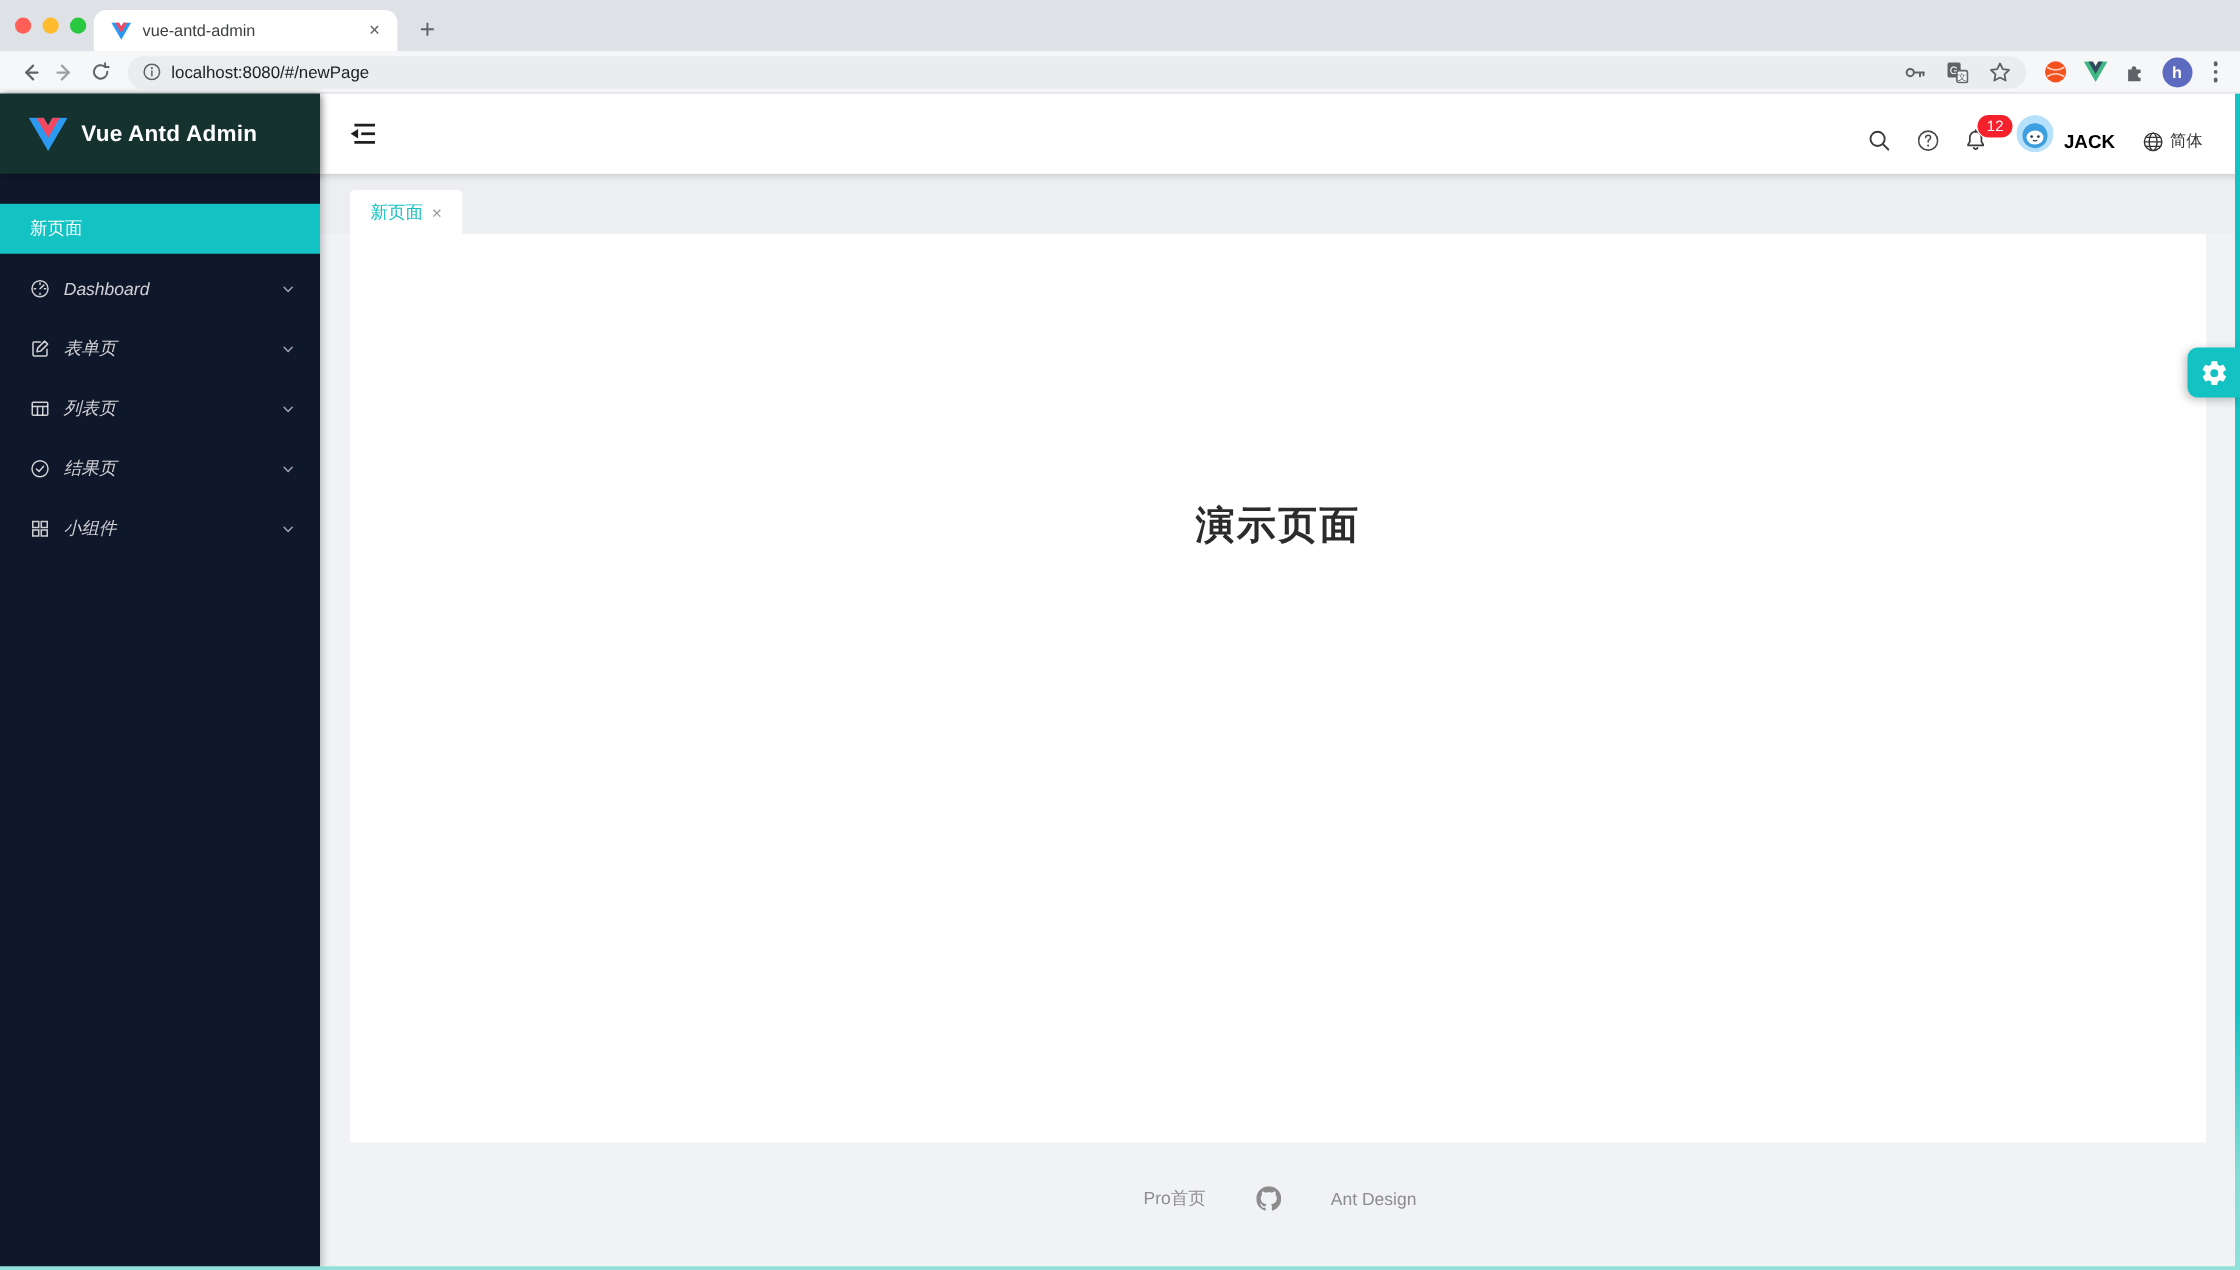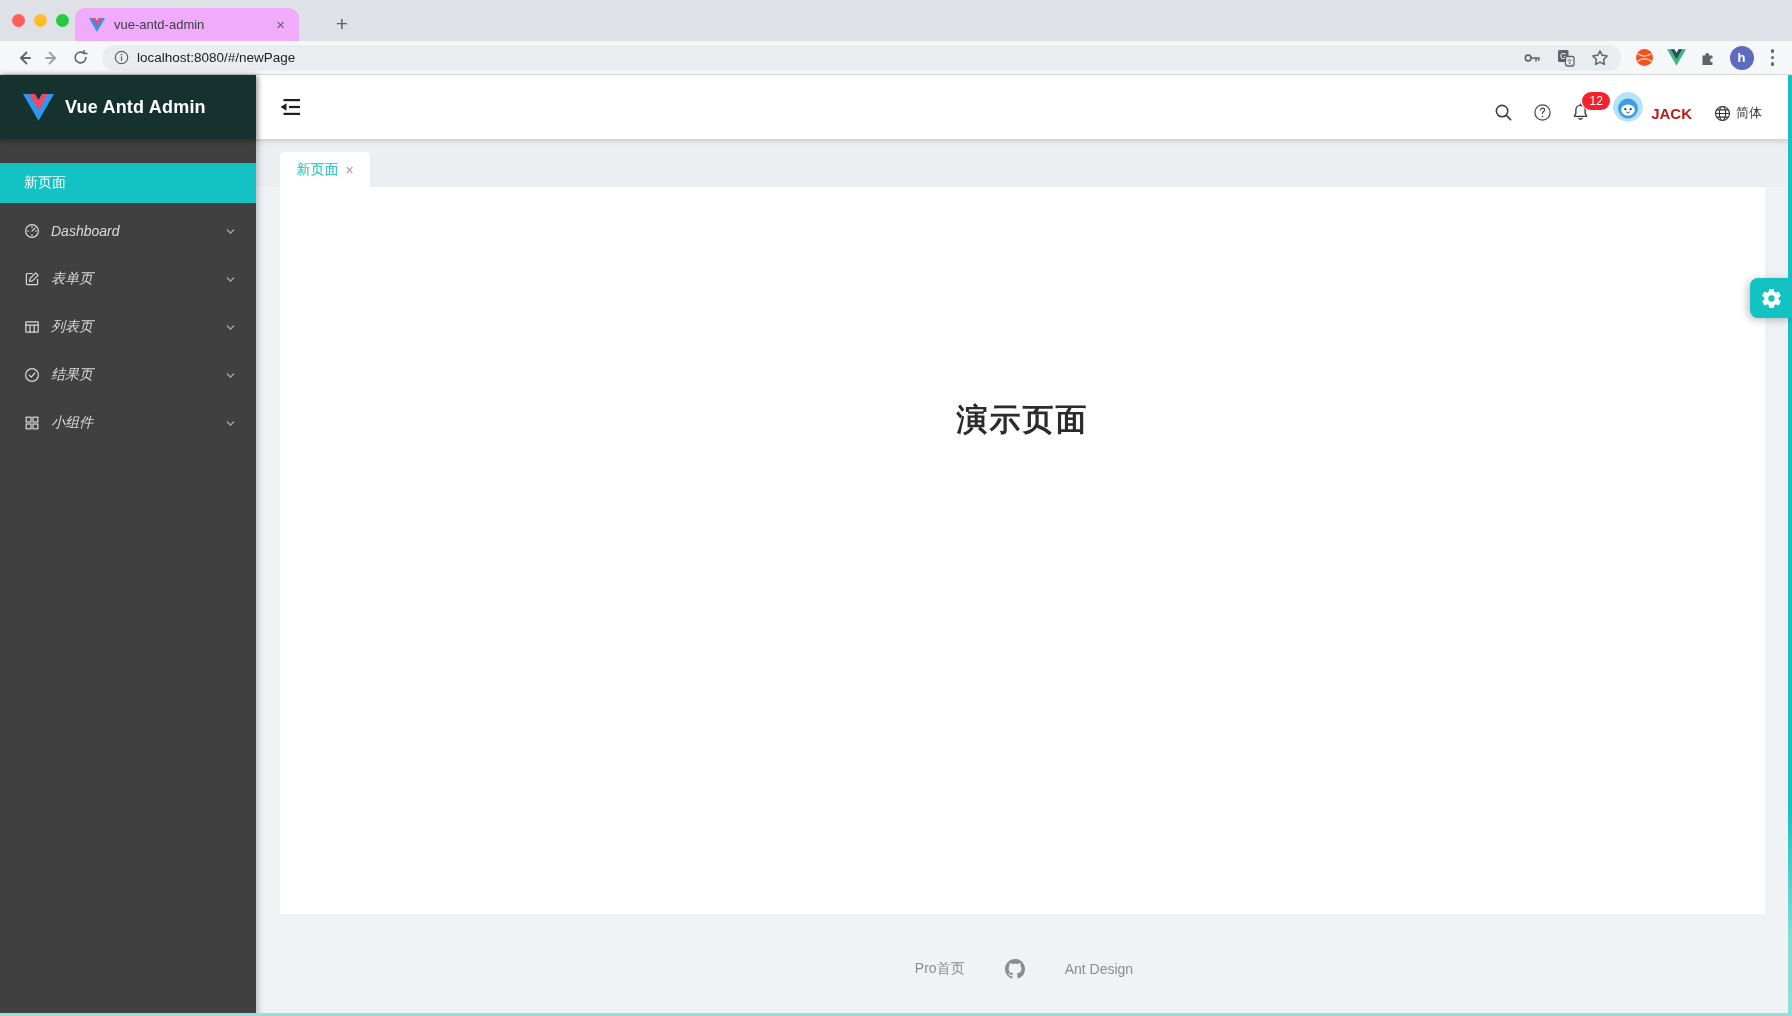--- a/index.html
+++ b/index.html
@@ -7,72 +7,72 @@
   body { font-family:"Liberation Sans","DejaVu Sans",sans-serif; position:relative; background:#fff; }
   svg { display:block; }
 
   
   .tab-strip { height:41px; background:#dee1e6; position:relative; }
   .traffic-lights { position:absolute; left:12px; top:14px; display:flex; gap:9px; }
   .traffic-lights span { width:13px; height:13px; border-radius:50%; display:block; }
   .tl-close { background:#ff5f57; }
   .tl-min { background:#febc2e; }
   .tl-max { background:#28c840; }
-  .browser-tab { position:absolute; left:75px; top:8px; width:224px; height:33px; background:#f0abfc;
+  .browser-tab { position:absolute; left:75px; top:8px; width:243px; height:33px; background:#ffffff;
     border-radius:10px 10px 0 0; display:flex; align-items:center; padding:0 10px 0 14px; }
   .browser-tab .tab-title { font-size:13px; color:#3c4043; margin-left:9px; flex:1; white-space:nowrap; overflow:hidden; }
   .tab-close-x { color:#5f6368; font-size:15px; line-height:1; padding:2px 4px; cursor:default; }
   .new-tab-btn { position:absolute; left:328px; top:10px; width:28px; height:28px; display:flex; align-items:center; justify-content:center; color:#5f6368; font-size:21px; font-weight:400; }
 
   .toolbar { height:34px; background:#f6f7f8; border-bottom:1px solid #d8dadd; display:flex; align-items:center; padding:0 10px; }
   .nav-btn { width:28px; height:28px; display:flex; align-items:center; justify-content:center; }
   .omnibox { flex:1; height:26px; margin:0 14px 0 8px; background:#eaedef; border-radius:13px; display:flex; align-items:center; padding:0 12px; }
   .omnibox .url-text { font-size:13.5px; color:#202124; margin-left:8px; flex:1; }
   .omni-icons { display:flex; align-items:center; gap:16px; }
   .ext-icons { display:flex; align-items:center; gap:13px; margin-right:4px; }
   .profile-chip { width:24px; height:24px; border-radius:50%; background:#5c6bc0; color:#fff; font-size:13px; font-weight:700; display:flex; align-items:center; justify-content:center; }
   .dots { display:flex; flex-direction:column; gap:3px; padding:0 4px; }
   .dots i { width:3.5px; height:3.5px; border-radius:50%; background:#5f6368; }
 
   
   #app { position:absolute; top:75px; left:0; right:0; bottom:0; background:#f0f2f5; }
 
-  .sidebar { position:absolute; left:0; top:0; bottom:0; width:256px; background:#404040; box-shadow:2px 0 6px rgba(0,0,0,.25); z-index:5; }
+  .sidebar { position:absolute; left:0; top:0; bottom:0; width:256px; background:#0f172a; box-shadow:2px 0 6px rgba(0,0,0,.25); z-index:5; }
   .logo { height:64px; background:#16322e; display:flex; align-items:center; padding-left:23px; box-shadow:0 2px 6px rgba(0,0,0,.35); }
   .logo-text { color:#fff; font-size:18px; font-weight:700; margin-left:11px; letter-spacing:.2px; }
   .menu { padding-top:24px; }
   .menu-item { height:40px; display:flex; align-items:center; padding:0 20px 0 24px; color:rgba(255,255,255,.8); font-size:14px; cursor:default; }
   .menu-item + .menu-item { margin-top:8px;font-style:italic; }
   .menu-item.active { background:#13c2c2; color:#fff; font-weight:500; }
   .mi-icon { width:16px; height:16px; margin-right:11px; flex:none; }
   .mi-label { flex:1; }
   .mi-chevron { width:11px; height:11px; opacity:.75; }
 
   .app-header { position:absolute; left:256px; right:0; top:0; height:64px; background:#fff; display:flex; align-items:center; padding:0 30px 0 24px; box-shadow:0 2px 6px rgba(0,0,0,.06); z-index:3; }
   .collapse-btn { width:22px; height:20px; }
   .header-spacer { flex:1; }
   .header-actions { display:flex; align-items:flex-end; }
   .h-icon-btn { width:20px; height:20px; margin-left:19px; display:flex; align-items:center; justify-content:center; }
   .bell-wrap { position:relative; margin-left:19px; width:20px; height:20px; }
   .badge { position:absolute; top:-10px; left:11px; min-width:28px; height:18px; background:#f5222d; border-radius:9px; color:#fff; font-size:12px; display:flex; align-items:center; justify-content:center; padding:0 5px; box-shadow:0 0 0 1px #fff; }
   .avatar { width:30px; height:30px; border-radius:50%; margin-left:22px; overflow:hidden; }
-  .username { font-size:15px; font-weight:700; color:#b91c1c; margin-left:8px; }
+  .username { font-size:15px; font-weight:700; color:#000000; margin-left:8px; }
   .lang { display:flex; align-items:center; margin-left:22px; color:#333; font-size:13px; }
   .lang .globe { width:17px; height:17px; margin-right:5px; }
 
   .main { position:absolute; left:256px; right:0; top:64px; bottom:0; background:#f0f2f5; }
   .tabs-bar { height:48px; background:#eceef1; position:relative; box-shadow:inset 0 7px 7px -6px rgba(0,0,0,.13); }
   .page-tab { position:absolute; left:24px; bottom:0; height:35px; width:90px; background:#fff; border-radius:4px 4px 0 0; display:flex; align-items:center; justify-content:center; }
   .page-tab .pt-label { color:#13c2c2; font-size:14px; font-weight:500; }
   .page-tab .pt-close { color:#999; font-size:14px; margin-left:7px; }
 
   .content-card { margin:0 27px 0 24px; height:727px; background:#fff; }
   .demo-title { padding-top:212px; text-align:center; font-size:31px; font-weight:700; color:#2b2b2b; letter-spacing:2px; }
 
-  .page-footer { padding-top:45px; text-align:center; }
+  .page-footer { padding-top:35px; text-align:center; }
   .footer-links { display:flex; align-items:center; justify-content:center; gap:40px; }
   .footer-links a { color:#8c8c8c; font-size:14px; text-decoration:none; }
   .gh-link { width:20px; height:20px; }
   .copyright { margin-top:9px; color:#8c8c8c; font-size:14px; }
 
   .right-strip { position:absolute; right:0; top:0; bottom:0; width:4px; z-index:8;
     background:linear-gradient(to bottom,#13c2c2 0,#13c2c2 78%,#85ddd7 92%,#8fe0da 100%); }
   .bottom-strip { position:absolute; left:0; right:0; bottom:0; height:3px; background:#93e0da; z-index:9; }
   .settings-btn { position:absolute; right:0; top:203px; width:42px; height:40px; background:#13c2c2; border-radius:8px 0 0 8px; display:flex; align-items:center; justify-content:center; box-shadow:-2px 2px 8px rgba(0,0,0,.25); z-index:10; }
 </style>

